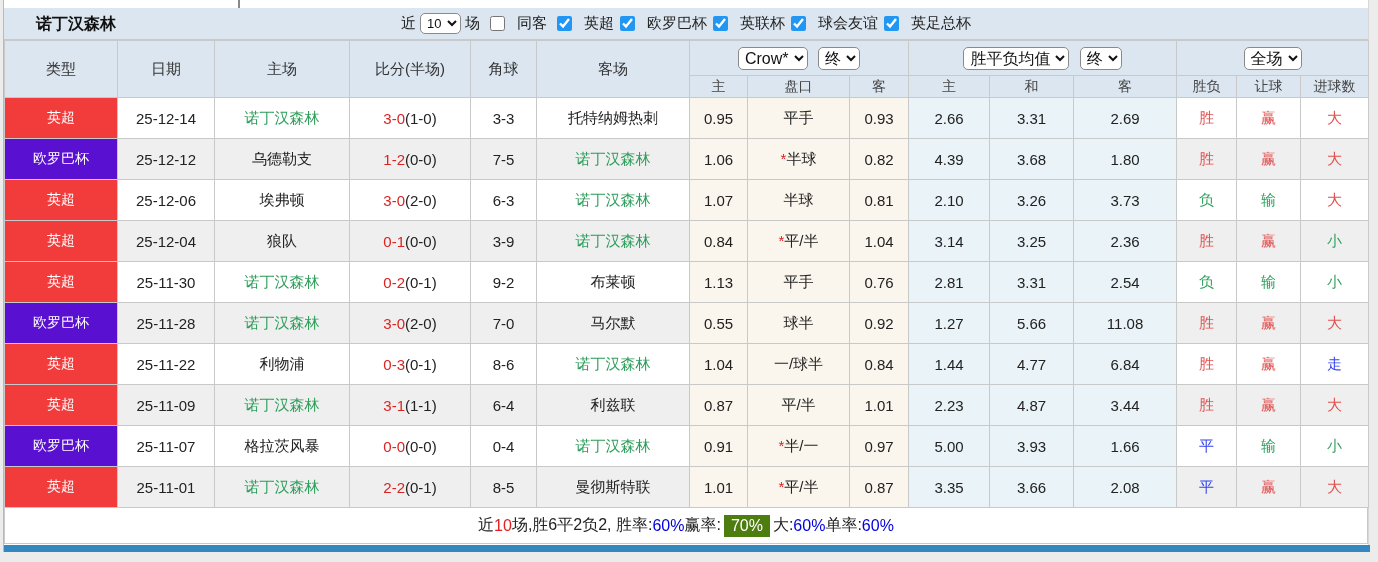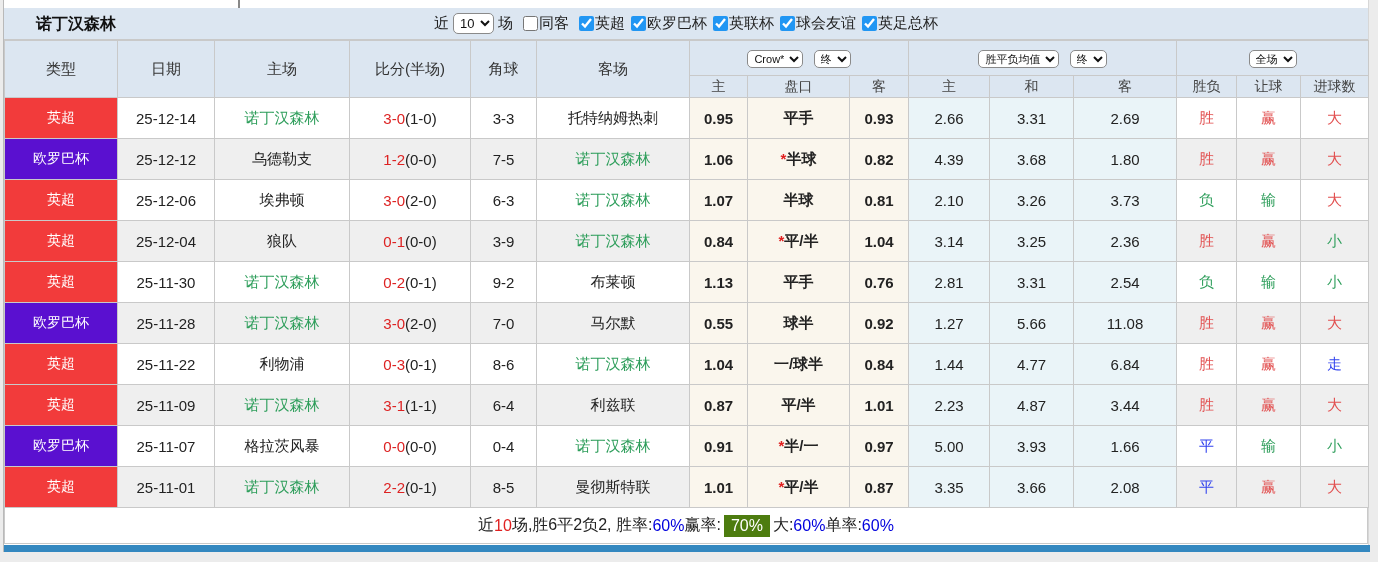--- a/index.html
+++ b/index.html
@@ -6,34 +6,34 @@
   html,body { margin:0; padding:0; background:#ececec; font-family:"Liberation Sans","DejaVu Sans",sans-serif; }
   .page { position:relative; width:1366px; margin-left:3px; background:#fff; border-left:1px solid #b9b9b9; border-right:1px solid #d7d7d7; }
   .top-strip { position:relative; height:8px; background:#fff; }
   .artifact-line { position:absolute; left:234px; top:0; width:2px; height:8px; background:#888; }
 
   .title-band { position:relative; height:32px; background:#dce6f1; border-bottom:1px solid #c9c9c9; display:flex; align-items:center; justify-content:center; }
   .page-title { position:absolute; left:32px; top:0; height:32px; line-height:32px; font-weight:bold; font-size:16px; color:#111; }
   .controls { display:flex; align-items:center; gap:4px; font-size:15px; color:#222; }
   .controls select { font-size:13px; padding:1px 2px; border:1px solid #8a8a8a; border-radius:5px; background:#fff; color:#111; }
   .controls input[type=checkbox] { width:15px; height:15px; accent-color:#2196f3; margin:0 1px 0 6px; vertical-align:-2px; }
-  .cb-wrap { display:inline-flex; align-items:center; }
+  .cb-wrap { display:inline-flex; align-items:center;gap:11px; }
 
   table { border-collapse:collapse; table-layout:fixed; width:1364px; }
   th, td { border:1px solid #c9c9c9; text-align:center; padding:0; white-space:nowrap; overflow:hidden; }
   thead th { background:#dce6f1; font-weight:normal; color:#333; font-size:15px; }
   thead tr.dd-row th { height:35px; }
   thead tr.sub-row th { height:22px; font-size:14px; color:#444; }
-  thead select { font-size:11px; padding:1px 2px; border:1px solid #8a8a8a; border-radius:5px; background:#fff; color:#111; margin:0 3px; }
+  thead select { font-size:16px; padding:1px 2px; border:1px solid #8a8a8a; border-radius:5px; background:#fff; color:#111; margin:0 3px; }
   tbody td { height:41px; font-size:15px; color:#222; background:#fff; }
   tbody tr.alt td { background:#efefef; }
   td.badge { color:#fff; font-size:14px; }
   td.badge.red    { background:#f23b3b !important; }
   td.badge.purple { background:#5a10d0 !important; }
-  td.hcap { background:#faf6ed !important;font-weight:bold; }
+  td.hcap { background:#faf6ed !important; }
   td.euro { background:#eaf4f8 !important; }
   .team-self { color:#2e9e5b; }
   .score-main { color:#dd2222; }
   .star { color:#e02020; }
   .res-red   { color:#e25050; }
   .res-green { color:#2e9e5b; }
   .res-blue  { color:#3344ee; }
 
   .summary { width:1364px; height:36px; border:1px solid #c9c9c9; border-top:none; display:flex; align-items:center; justify-content:center; font-size:16px; color:#222; background:#fff; }
   .summary .pct { color:#0000dd; }

